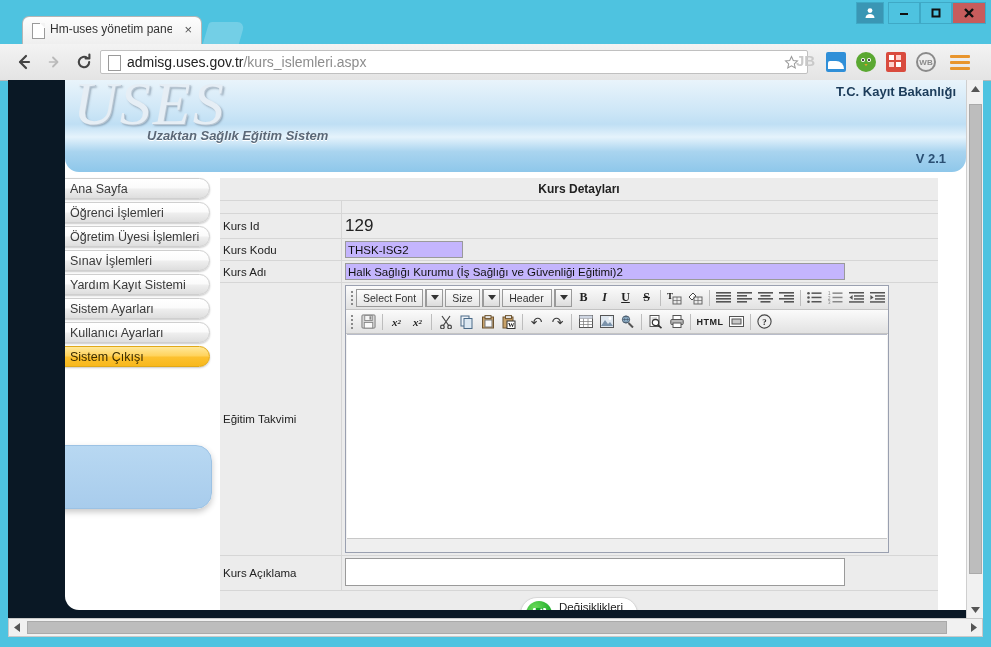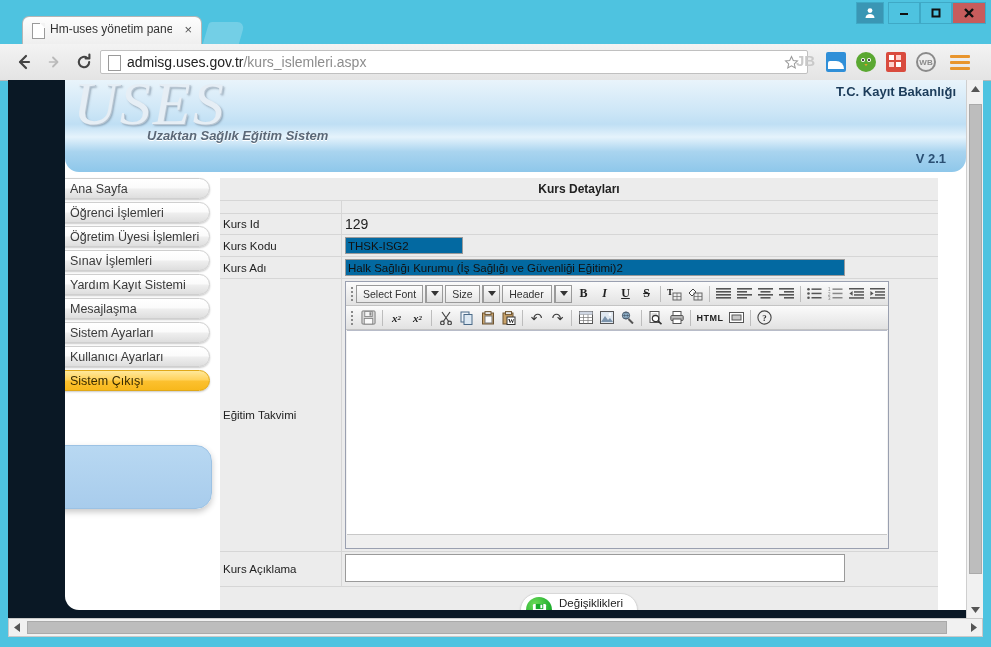--- a/index.html
+++ b/index.html
@@ -110,23 +110,23 @@
   
   #form{position:absolute;left:155px;top:98px;width:718px;}
   .ftable{width:718px;border-collapse:collapse;font-size:11.5px;color:#222;}
   .ftable td{padding:2px 2px;vertical-align:middle;}
   .hdr-row td{background:#ececec;text-align:center;font-weight:bold;font-size:12px;
         padding:4px 0;border-bottom:1px solid #d6d6d6;}
   .spacer-row td{height:8px;background:#ececec;border-bottom:1px solid #d6d6d6;}
   .lbl{width:116px;background:#ececec;padding-left:3px !important;
        border-bottom:1px solid #d6d6d6;border-right:1px solid #d6d6d6;}
   .val{background:#ececec;padding-left:3px !important;border-bottom:1px solid #d6d6d6;}
-  .plainval{font-size:14px;color:#222;}
+  .plainval{font-size:17px;color:#222;}
   input.txt{font-family:"Liberation Sans",sans-serif;font-size:11.5px;color:#111;
-        border:1px solid #9a9a9a;padding:1px 2px;background:#0369a1;box-sizing:border-box;height:17px;}
+        border:1px solid #9a9a9a;padding:1px 2px;background:#c4b5fd;box-sizing:border-box;height:17px;}
   #kurs-kodu-input{width:118px;}
   #kurs-adi-input{width:500px;}
   textarea.ta{font-family:"Liberation Sans",sans-serif;font-size:11.5px;
         border:1px solid #9a9a9a;background:#fff;box-sizing:border-box;resize:none;}
   #kurs-aciklama-input{width:500px;height:28px;}
   
   #editor{width:544px;border:1px solid #9aa0b0;background:#f2f2f2;box-sizing:border-box;}
   .tbrow{display:flex;align-items:center;height:23px;
         background:linear-gradient(to bottom,#fbfbfb,#e2e2e2);
         border-bottom:1px solid #c4c4c4;padding-left:2px;text-align:center;}
@@ -270,23 +270,20 @@
         <div class="menu-item">
             <span>Öğretim Üyesi İşlemleri</span>
           </div>
         <div class="menu-item">
             <span>Sınav İşlemleri</span>
           </div>
         <div class="menu-item">
             <span>Yardım Kayıt Sistemi</span>
           </div>
         <div class="menu-item">
-            <span>Mesajlaşma</span>
-          </div>
-        <div class="menu-item">
             <span>Sistem Ayarları</span>
           </div>
         <div class="menu-item">
             <span>Kullanıcı Ayarları</span>
           </div>
         <div class="menu-item active">
             <span>Sistem Çıkışı</span>
           </div>
       </div>
       <div id="bluebox"></div>

